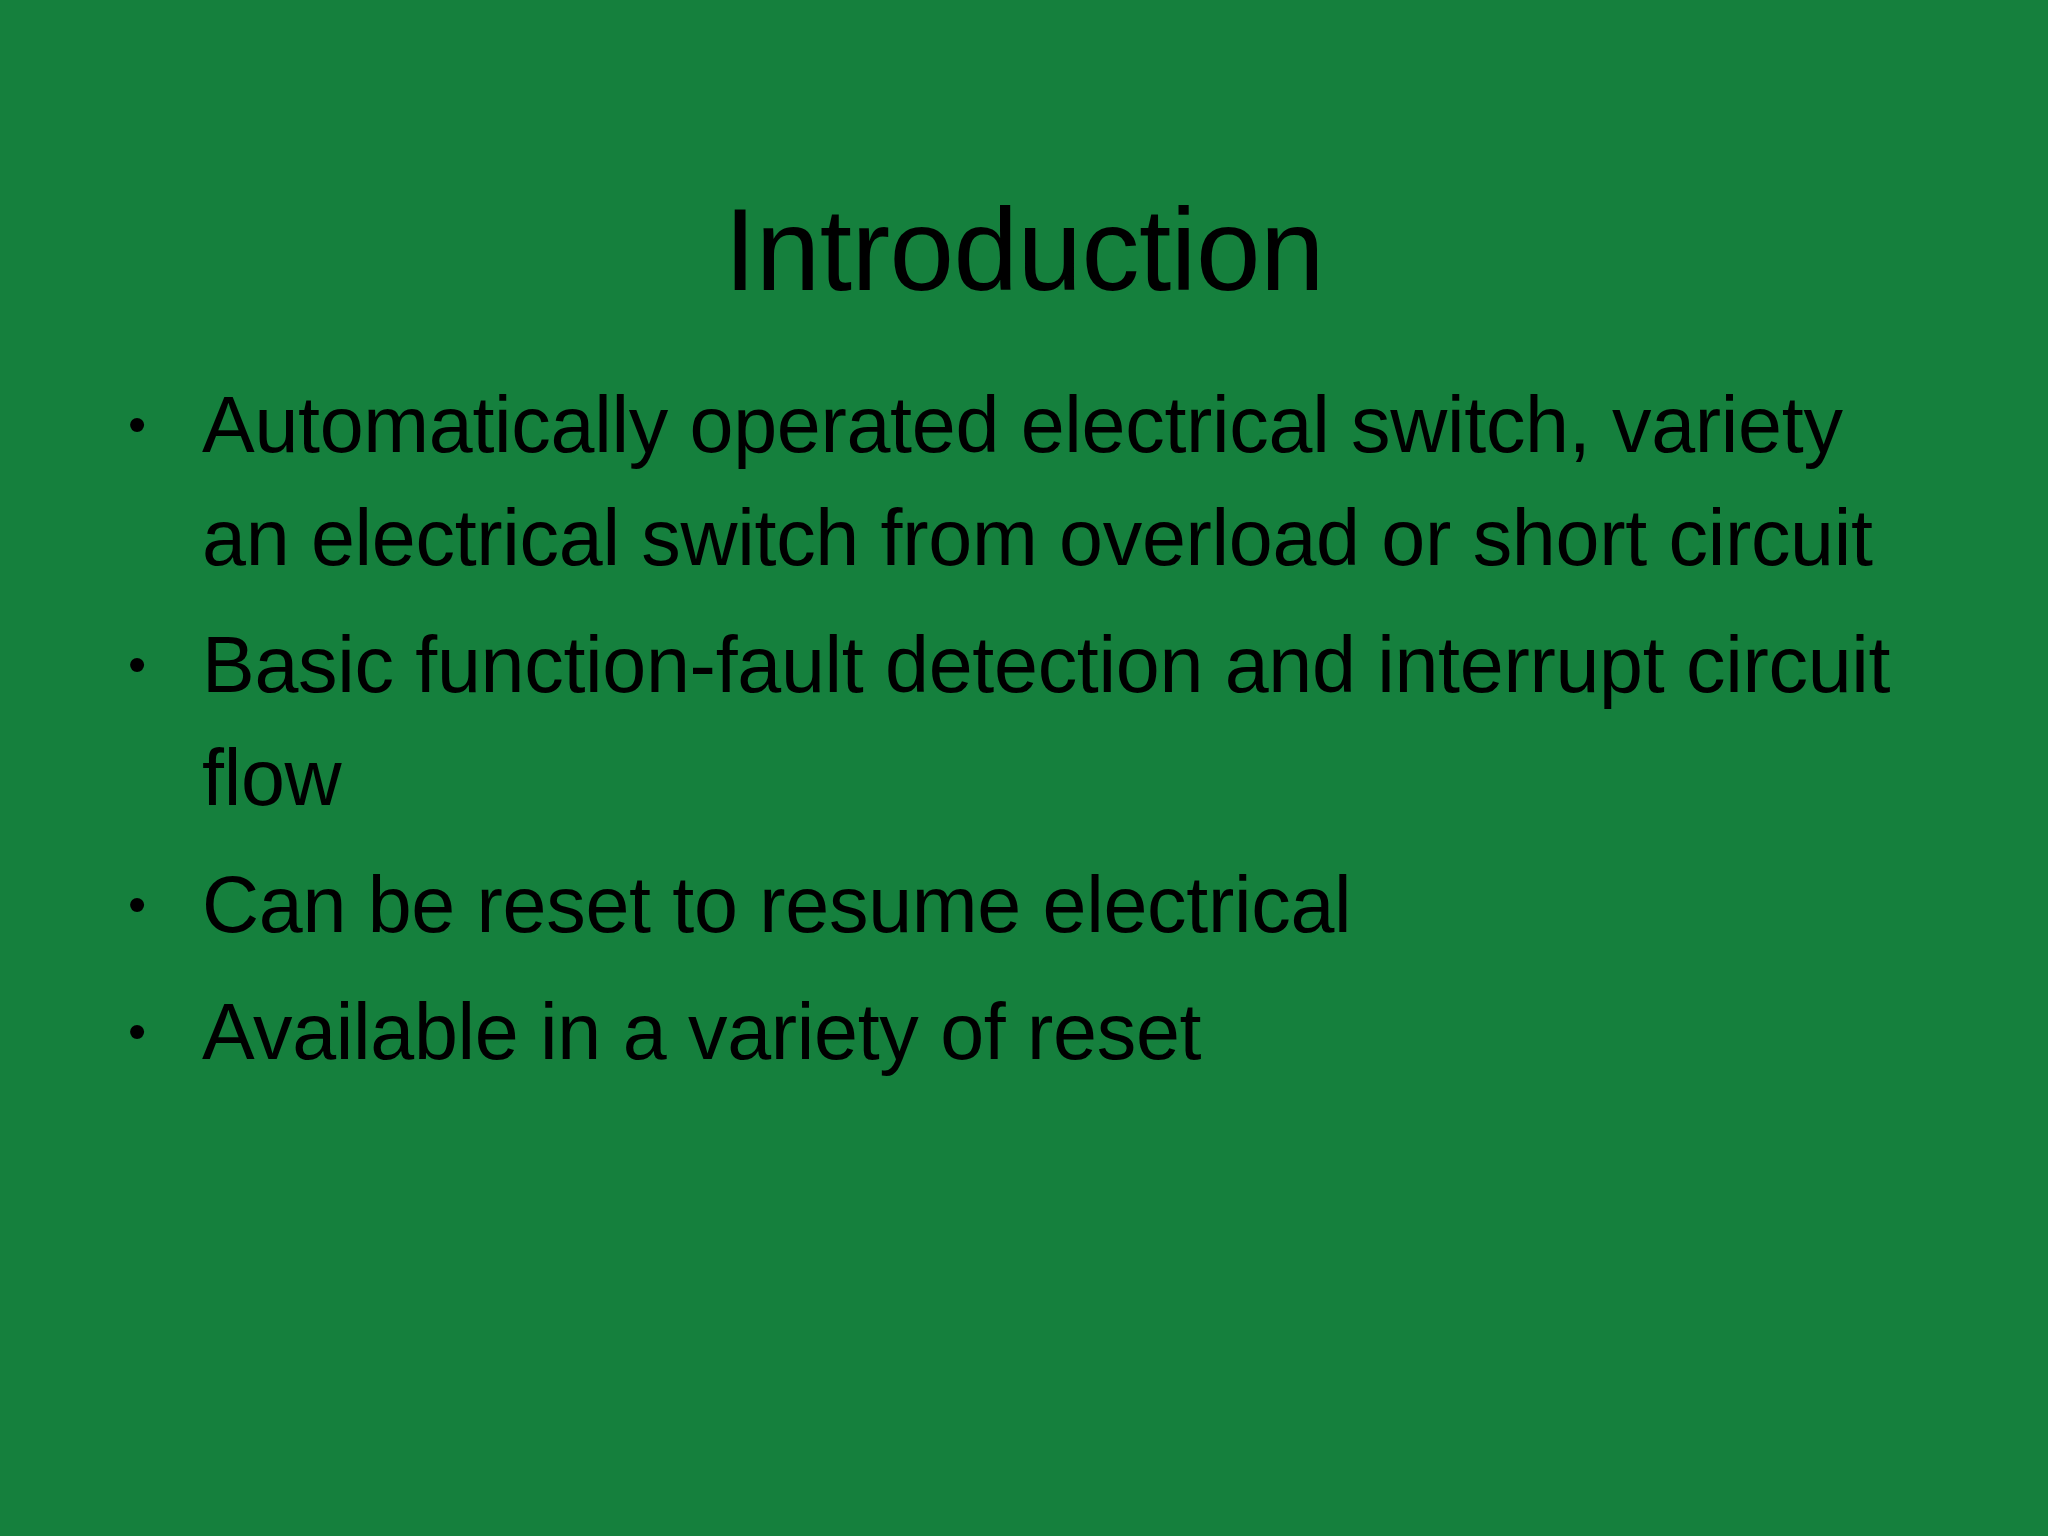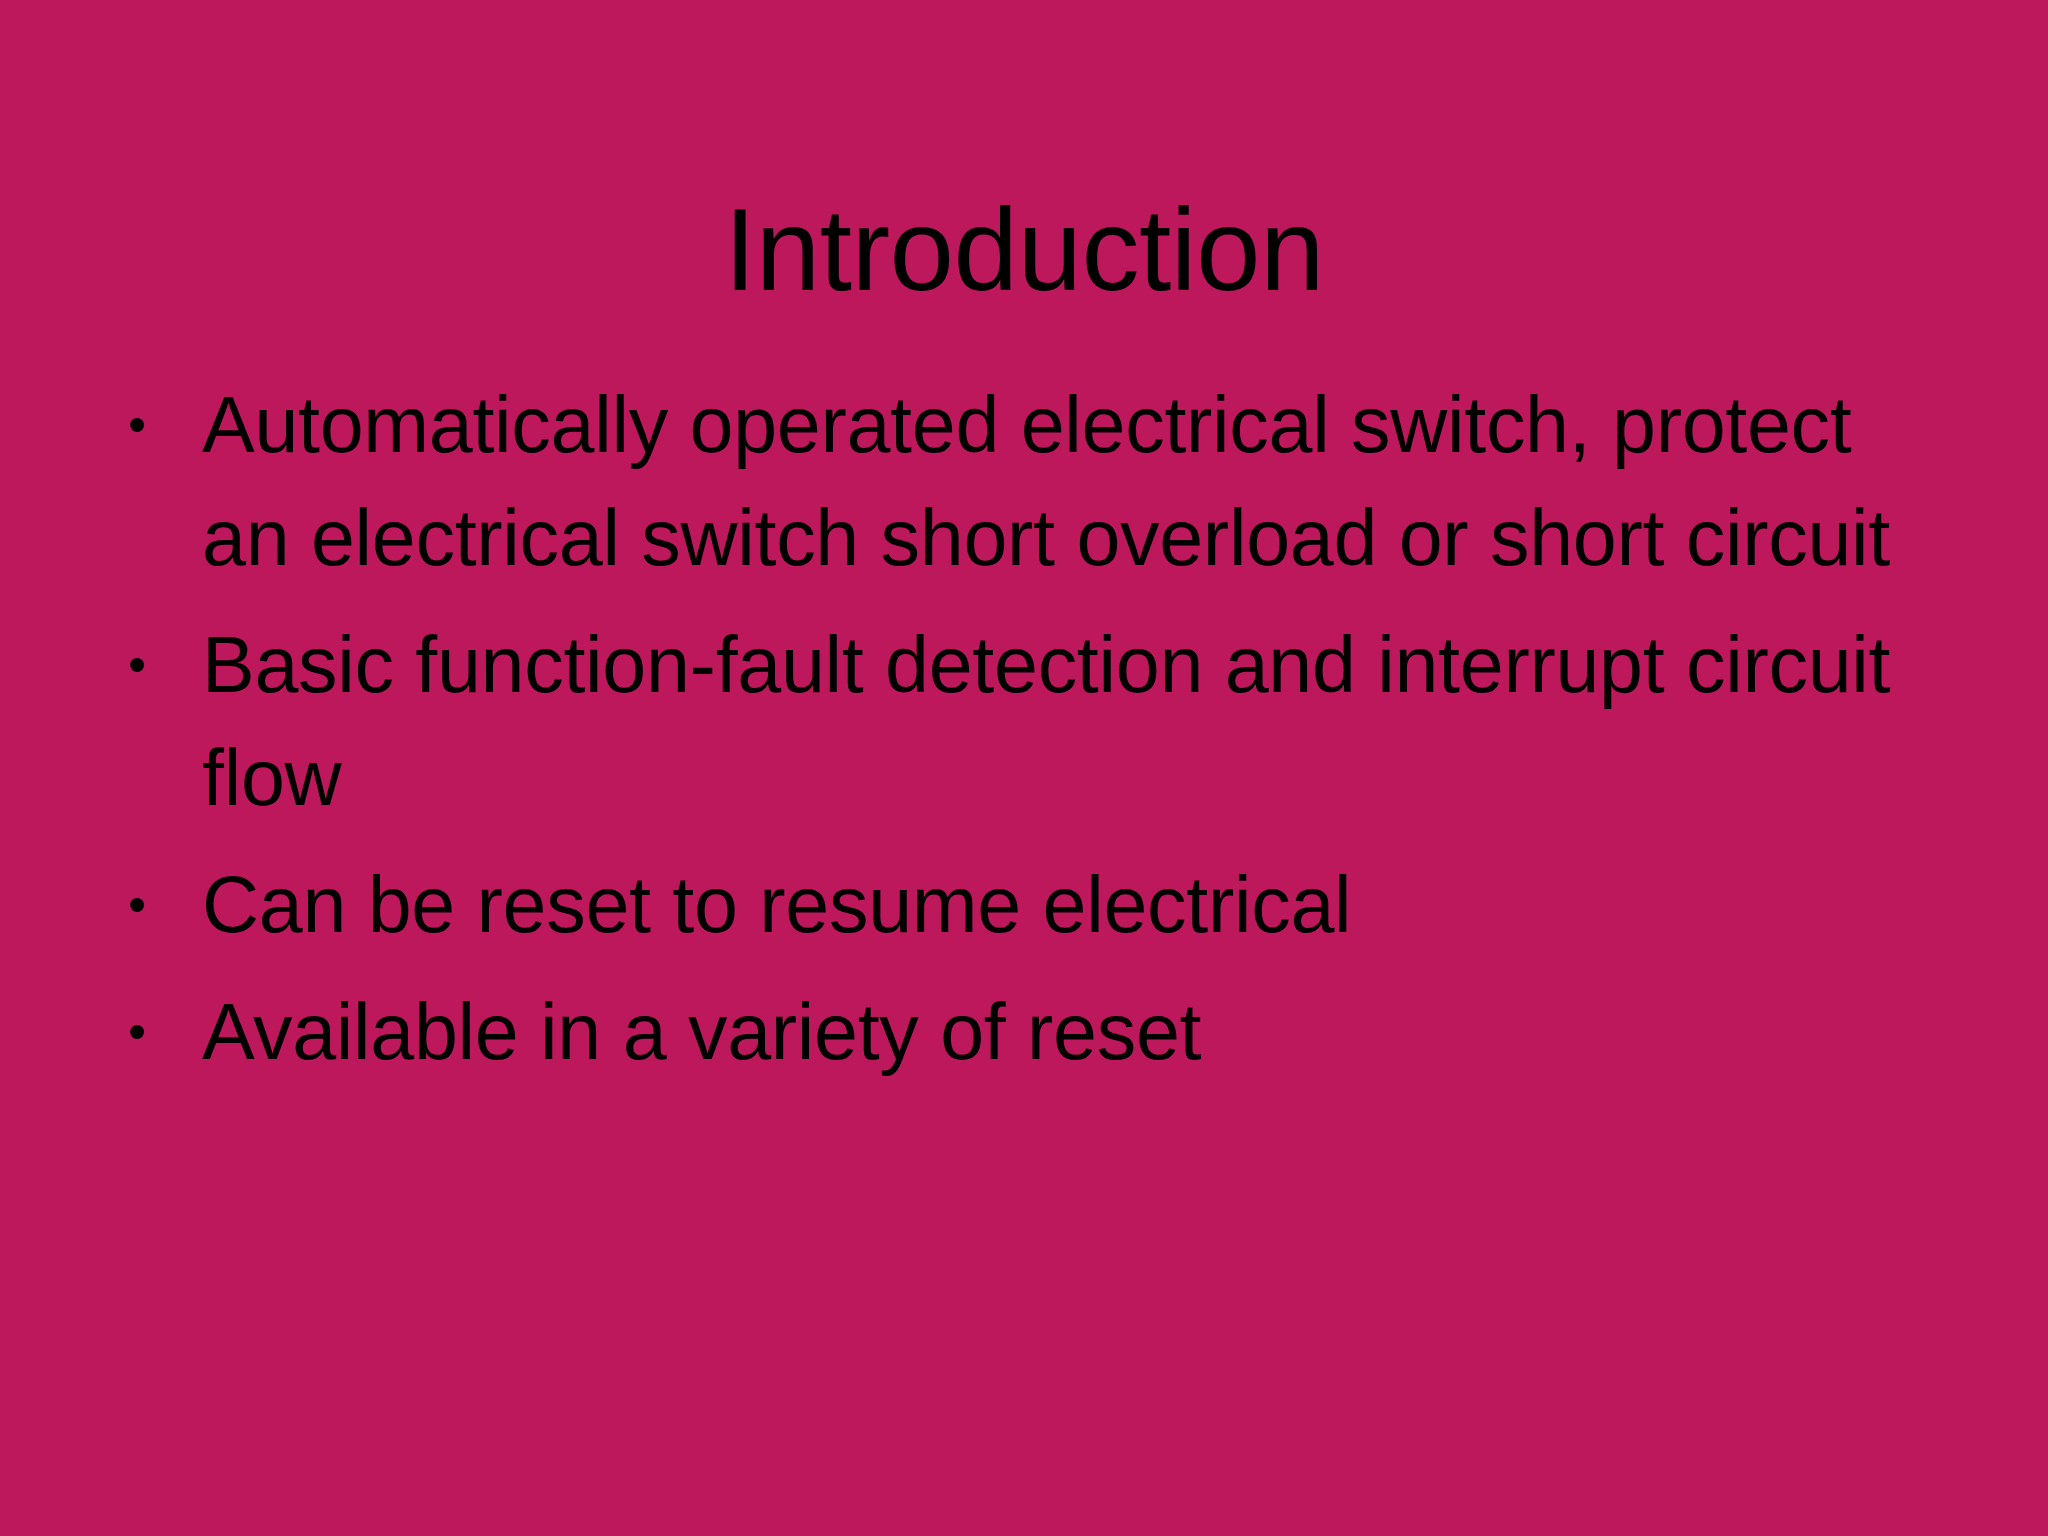--- a/index.html
+++ b/index.html
@@ -79,29 +79,29 @@
     text-align: left;
   }
 
   .bullet-text {
     display: block;
   }
 </style>
 </head>
 <body>
 
-<div id="slide" style="background: #be185d; color: rgb(0, 0, 0);">
+<div id="slide" style="background: #15803d; color: rgb(0, 0, 0);">
 
   <h1 class="slide-title">Introduction</h1>
 
   <ul class="body-list">
 
     <li class="bullet-item">
       <span class="bullet-marker">•</span>
-      <span class="bullet-text">Automatically operated electrical switch, protect an electrical switch short overload or short circuit</span>
+      <span class="bullet-text">Automatically operated electrical switch, variety an electrical switch from overload or short circuit</span>
     </li>
 
     <li class="bullet-item">
       <span class="bullet-marker">•</span>
       <span class="bullet-text">Basic function-fault detection and interrupt circuit flow</span>
     </li>
 
     <li class="bullet-item">
       <span class="bullet-marker">•</span>
       <span class="bullet-text">Can be reset to resume electrical</span>

